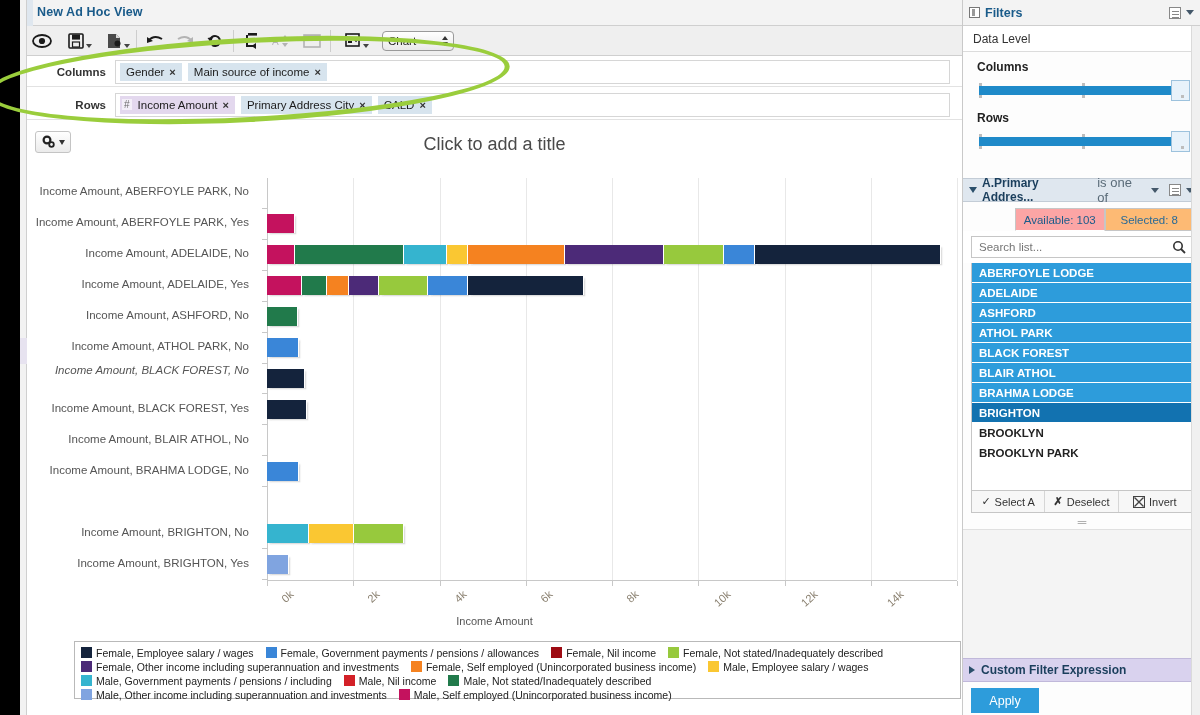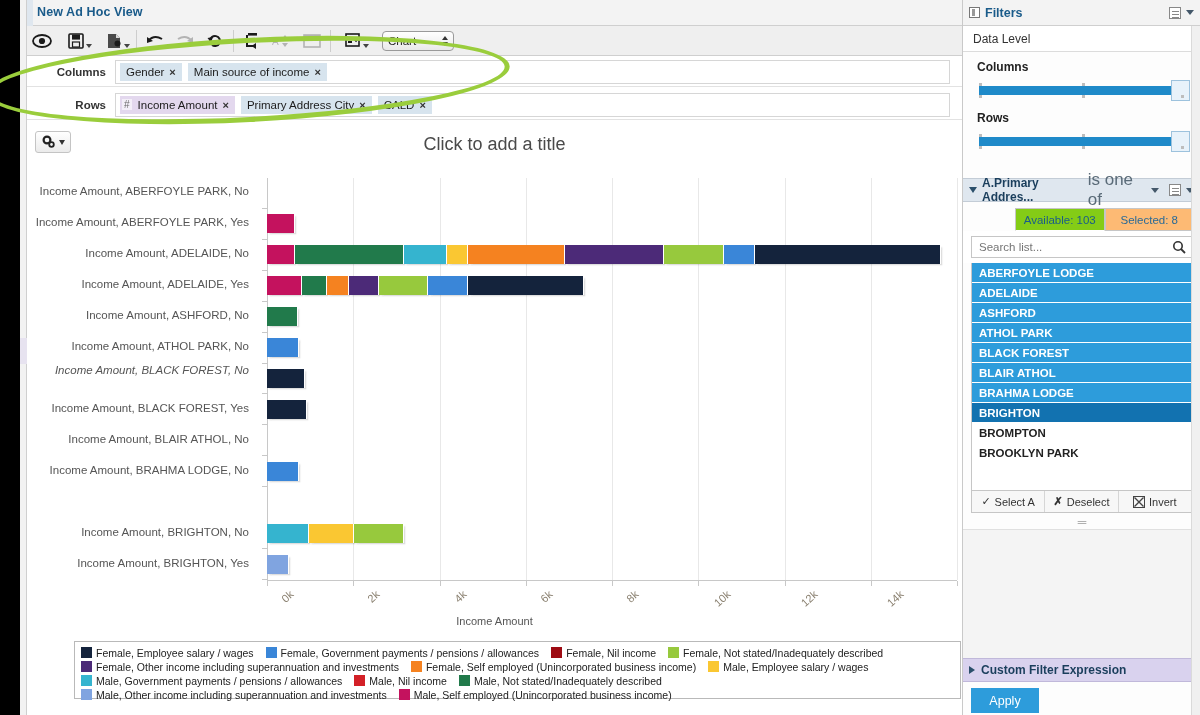--- a/index.html
+++ b/index.html
@@ -232,32 +232,32 @@
   }
   .tri-down {
     width: 0; height: 0; border-left: 4.5px solid transparent;
     border-right: 4.5px solid transparent; border-top: 6px solid #2b4f6b; flex: none;
   }
   .tri-right {
     width: 0; height: 0; border-top: 4.5px solid transparent;
     border-bottom: 4.5px solid transparent; border-left: 6px solid #2b4f6b; flex: none;
   }
   .filter-name { font-size: 12px; font-weight: bold; color: #1a3e5c; }
-  .filter-op { font-size: 17px; color: #5a6b78; }
+  .filter-op { font-size: 13px; color: #5a6b78; }
   .caret-dk {
     width: 0; height: 0; border-left: 4px solid transparent;
     border-right: 4px solid transparent; border-top: 5px solid #44586a;
   }
   .tabs { display: flex; padding: 6px 6px 0 6px; }
   .tab {
     flex: 1; height: 23px; display: flex; align-items: center; justify-content: center;
     font-size: 11.5px; color: #2a6a96; border: 1px solid #c6c6c6;
     background: #fdba74; cursor: pointer;
   }
-  .tab.active { background: #84cc16; border-bottom-color: #fff; color: #1a5b8a; margin-left: 46px; }
+  .tab.active { background: #fca5a5; border-bottom-color: #fff; color: #1a5b8a; margin-left: 46px; }
   .search-wrap { padding: 5px 8px 5px 8px; background:#fff; }
   .search-box {
     height: 22px; border: 1px solid #c6c6c6; background: #fff;
     display: flex; align-items: center; padding: 0 5px;
   }
   .search-box input {
     flex: 1; border: 0; outline: none; font-size: 11.5px; color: #777;
     font-family: "Liberation Sans", sans-serif; background: transparent;
   }
   .list {
@@ -609,21 +609,21 @@
             <span class="legend-text">Female, Self employed (Unincorporated business income)</span>
           </div>
           <div class="legend-item">
             <span class="legend-swatch" style="background: rgb(250, 199, 50);"></span>
             <span class="legend-text">Male, Employee salary / wages</span>
           </div>
         </div>
         <div class="legend-row">
           <div class="legend-item">
             <span class="legend-swatch" style="background: rgb(53, 180, 207);"></span>
-            <span class="legend-text">Male, Government payments / pensions / allowances</span>
+            <span class="legend-text">Male, Government payments / pensions / including</span>
           </div>
           <div class="legend-item">
             <span class="legend-swatch" style="background: rgb(211, 32, 39);"></span>
             <span class="legend-text">Male, Nil income</span>
           </div>
           <div class="legend-item">
             <span class="legend-swatch" style="background: rgb(33, 122, 75);"></span>
             <span class="legend-text">Male, Not stated/Inadequately described</span>
           </div>
         </div>
@@ -721,21 +721,21 @@
 
     <div class="list" id="filter-list">
         <div class="list-item sel">ABERFOYLE LODGE</div>
         <div class="list-item sel">ADELAIDE</div>
         <div class="list-item sel">ASHFORD</div>
         <div class="list-item sel">ATHOL PARK</div>
         <div class="list-item sel">BLACK FOREST</div>
         <div class="list-item sel">BLAIR ATHOL</div>
         <div class="list-item sel">BRAHMA LODGE</div>
         <div class="list-item sel focus">BRIGHTON</div>
-        <div class="list-item">BROMPTON</div>
+        <div class="list-item">BROOKLYN</div>
         <div class="list-item">BROOKLYN PARK</div>
       </div>
 
     <div class="list-actions">
       <div class="la">
         <span>✓</span>
         <span>Select A</span>
       </div>
       <div class="la">
         <span style="font-weight:bold">✗</span>

